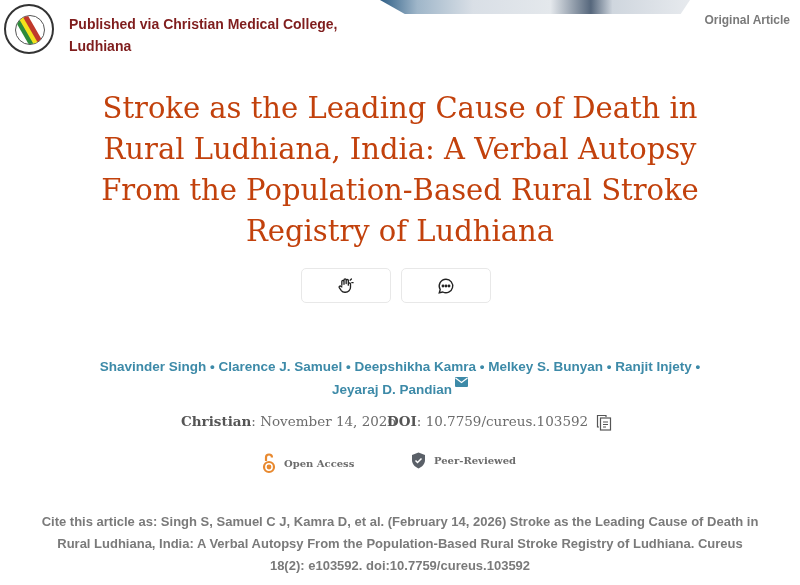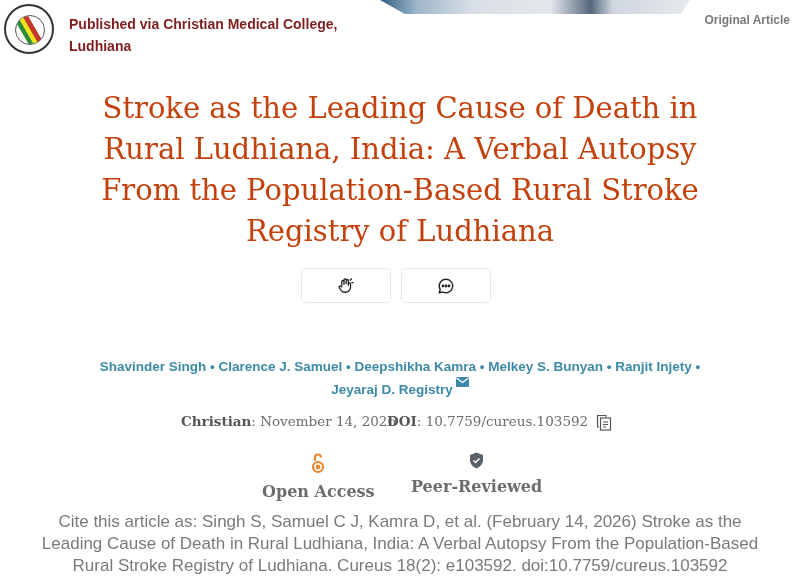--- a/index.html
+++ b/index.html
@@ -10,22 +10,22 @@
   .logo .s1 { position:absolute; left:6px; top:-4px; width:5px; height:40px; background:#2e8b3a; transform:rotate(-30deg);}
   .logo .s2 { position:absolute; left:11px; top:-4px; width:5px; height:40px; background:#f2e21b; transform:rotate(-30deg);}
   .logo .s3 { position:absolute; left:16px; top:-4px; width:5px; height:40px; background:#c0392b; transform:rotate(-30deg);}
   .publisher { position:absolute; left:69px; top:13px; width:300px; font-size:14px; line-height:22px; color:#7f1d1d; font-weight:bold; }
   .article-type { position:absolute; right:10px; top:13px; font-size:12px; color:#7a7a7a; font-weight:bold; }
   .title { position:absolute; left:60px; top:88px; width:680px; text-align:center; font-family:"DejaVu Serif", serif; font-size:29px; line-height:41px; color:#c2410c; }
   .btn { position:absolute; top:268px; width:90px; height:35px; border:1px solid #e8e8e8; border-radius:5px; background:#fff; display:flex; align-items:center; justify-content:center; box-sizing:border-box; }
   .authors { position:absolute; left:60px; top:337px; width:680px; text-align:center; font-size:13.5px; line-height:20px; color:#3d8aa8; font-weight:bold;margin-top:20px; }
   .meta { position:absolute; top:413px; font-family:"DejaVu Serif", serif; font-size:13.5px; color:#6c6c6c; }
   .meta b { color:#555; }
-  .badge { position:absolute; top:452px; display:flex; align-items:center; gap:8px; font-family:"DejaVu Serif", serif; font-size:16px; color:#6c6c6c; font-weight:bold;flex-direction:column; }
-  .cite { position:absolute; left:40px; top:511px; width:720px; text-align:center; font-size:17px; line-height:22px; color:#7a7a7a; font-weight:normal; }
+  .badge { position:absolute; top:452px; display:flex; align-items:center; gap:8px; font-family:"DejaVu Serif", serif; font-size:10px; color:#6c6c6c; font-weight:bold; }
+  .cite { position:absolute; left:40px; top:511px; width:720px; text-align:center; font-size:13px; line-height:22px; color:#7a7a7a; font-weight:bold; }
 </style>
 </head>
 <body>
 
 <div class="hero"></div>
 
 <div class="logo">
   <div class="inner">
       <div class="s1"></div>
       <div class="s2"></div>
@@ -47,21 +47,21 @@
   <svg width="18" height="18" viewBox="0 0 24 24" fill="none" stroke="#222" stroke-width="1.8">
     <path d="M12 3a9 9 0 1 1-4.2 17L3 21l1.3-4.3A9 9 0 0 1 12 3z"></path>
     <circle cx="8" cy="12" r="1" fill="#222"></circle>
       <circle cx="12" cy="12" r="1" fill="#222"></circle>
       <circle cx="16" cy="12" r="1" fill="#222"></circle>
   </svg>
 </div>
 
 <div class="authors">
   <span>Shavinder Singh</span><span> • </span><span>Clarence J. Samuel</span><span> • </span><span>Deepshikha Kamra</span><span> • </span><span>Melkey S. Bunyan</span><span> • </span><span>Ranjit Injety</span><span> • </span><br>
-  <span>Jeyaraj D. Registry</span><svg width="13" height="11" viewBox="0 0 13 11" style="vertical-align:6px;margin-left:3px;">
+  <span>Jeyaraj D. Pandian</span><svg width="13" height="11" viewBox="0 0 13 11" style="vertical-align:6px;margin-left:3px;">
       <rect x="0" y="0" width="13" height="10" rx="1" fill="#3d8aa8"></rect>
       <path d="M0.5 1L6.5 5.5L12.5 1" stroke="#fff" stroke-width="1.3" fill="none"></path>
     </svg>
 </div>
 
 <div class="meta" style="left:181px;"><b>Christian</b><span>: November 14, 2026</span></div>
 <div class="meta" style="left:387px;"><b>DOI</b><span>: 10.7759/cureus.103592</span></div>
 <svg style="position:absolute;left:596px;top:414px;" width="16" height="17" viewBox="0 0 16 17" fill="none" stroke="#555" stroke-width="1.2">
     <path d="M3 13H1.5V1.5H10V3"></path>
     <rect x="4.5" y="4" width="10" height="12"></rect>

